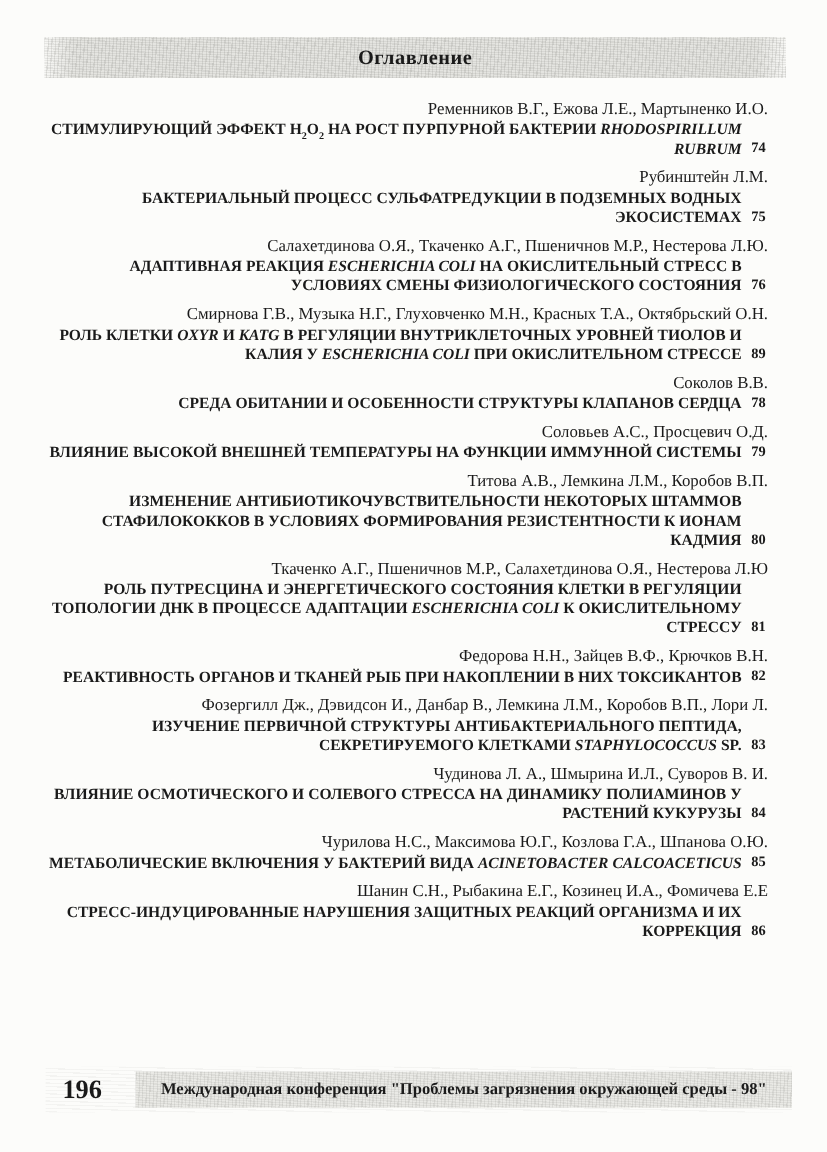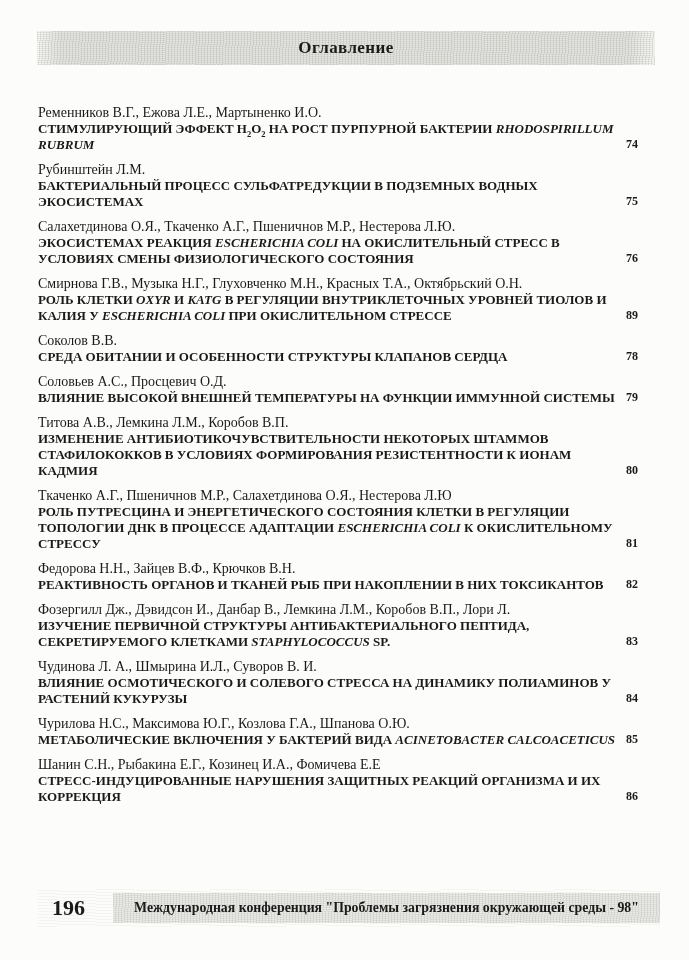--- a/index.html
+++ b/index.html
@@ -10,20 +10,21 @@
     background: #fcfcfa;
   }
   .page {
     position: relative;
     width: 689px;
     height: 960px;
     overflow: hidden;
     background: #fcfcfa;
     color: #1a1a1a;
     font-family: "Liberation Serif", "DejaVu Serif", serif;
+    text-align: right;
   }
   
   .header-band {
     position: absolute;
     left: 37px;
     top: 31px;
     width: 618px;
     height: 34px;
     display: flex;
     align-items: center;
@@ -35,21 +36,21 @@
   }
   .header-title {
     font-weight: bold;
     font-size: 17px;
     letter-spacing: 0.4px;
   }
   
   .toc {
     position: absolute;
     left: 38px;
-    top: 105px;
+    top: 84px;
     width: 602px;
   }
   .entry {
     position: relative;
     margin-bottom: 9px;
   }
   .authors {
     font-size: 14px;
     line-height: 16px;
   }
@@ -119,21 +120,21 @@
   </div>
 
   <div class="entry">
     <div class="authors">Рубинштейн Л.М.</div>
     <div class="title"><span>БАКТЕРИАЛЬНЫЙ ПРОЦЕСС СУЛЬФАТРЕДУКЦИИ В ПОДЗЕМНЫХ ВОДНЫХ ЭКОСИСТЕМАХ</span></div>
     <div class="pagenum">75</div>
   </div>
 
   <div class="entry">
     <div class="authors">Салахетдинова О.Я., Ткаченко А.Г., Пшеничнов М.Р., Нестерова Л.Ю.</div>
-    <div class="title"><span>ЭКОСИСТЕМАХ РЕАКЦИЯ </span><i>ESCHERICHIA COLI</i><span>  НА ОКИСЛИТЕЛЬНЫЙ СТРЕСС В УСЛОВИЯХ СМЕНЫ ФИЗИОЛОГИЧЕСКОГО СОСТОЯНИЯ</span></div>
+    <div class="title"><span>АДАПТИВНАЯ РЕАКЦИЯ </span><i>ESCHERICHIA COLI</i><span>  НА ОКИСЛИТЕЛЬНЫЙ СТРЕСС В УСЛОВИЯХ СМЕНЫ ФИЗИОЛОГИЧЕСКОГО СОСТОЯНИЯ</span></div>
     <div class="pagenum">76</div>
   </div>
 
   <div class="entry">
     <div class="authors">Смирнова Г.В., Музыка Н.Г., Глуховченко М.Н., Красных Т.А., Октябрьский О.Н.</div>
     <div class="title"><span>РОЛЬ КЛЕТКИ </span><i>OXYR</i><span> И </span><i>KATG</i><span> В РЕГУЛЯЦИИ ВНУТРИКЛЕТОЧНЫХ УРОВНЕЙ ТИОЛОВ И КАЛИЯ У </span><i>ESCHERICHIA COLI</i><span> ПРИ ОКИСЛИТЕЛЬНОМ СТРЕССЕ</span></div>
     <div class="pagenum">89</div>
   </div>
 
   <div class="entry">

